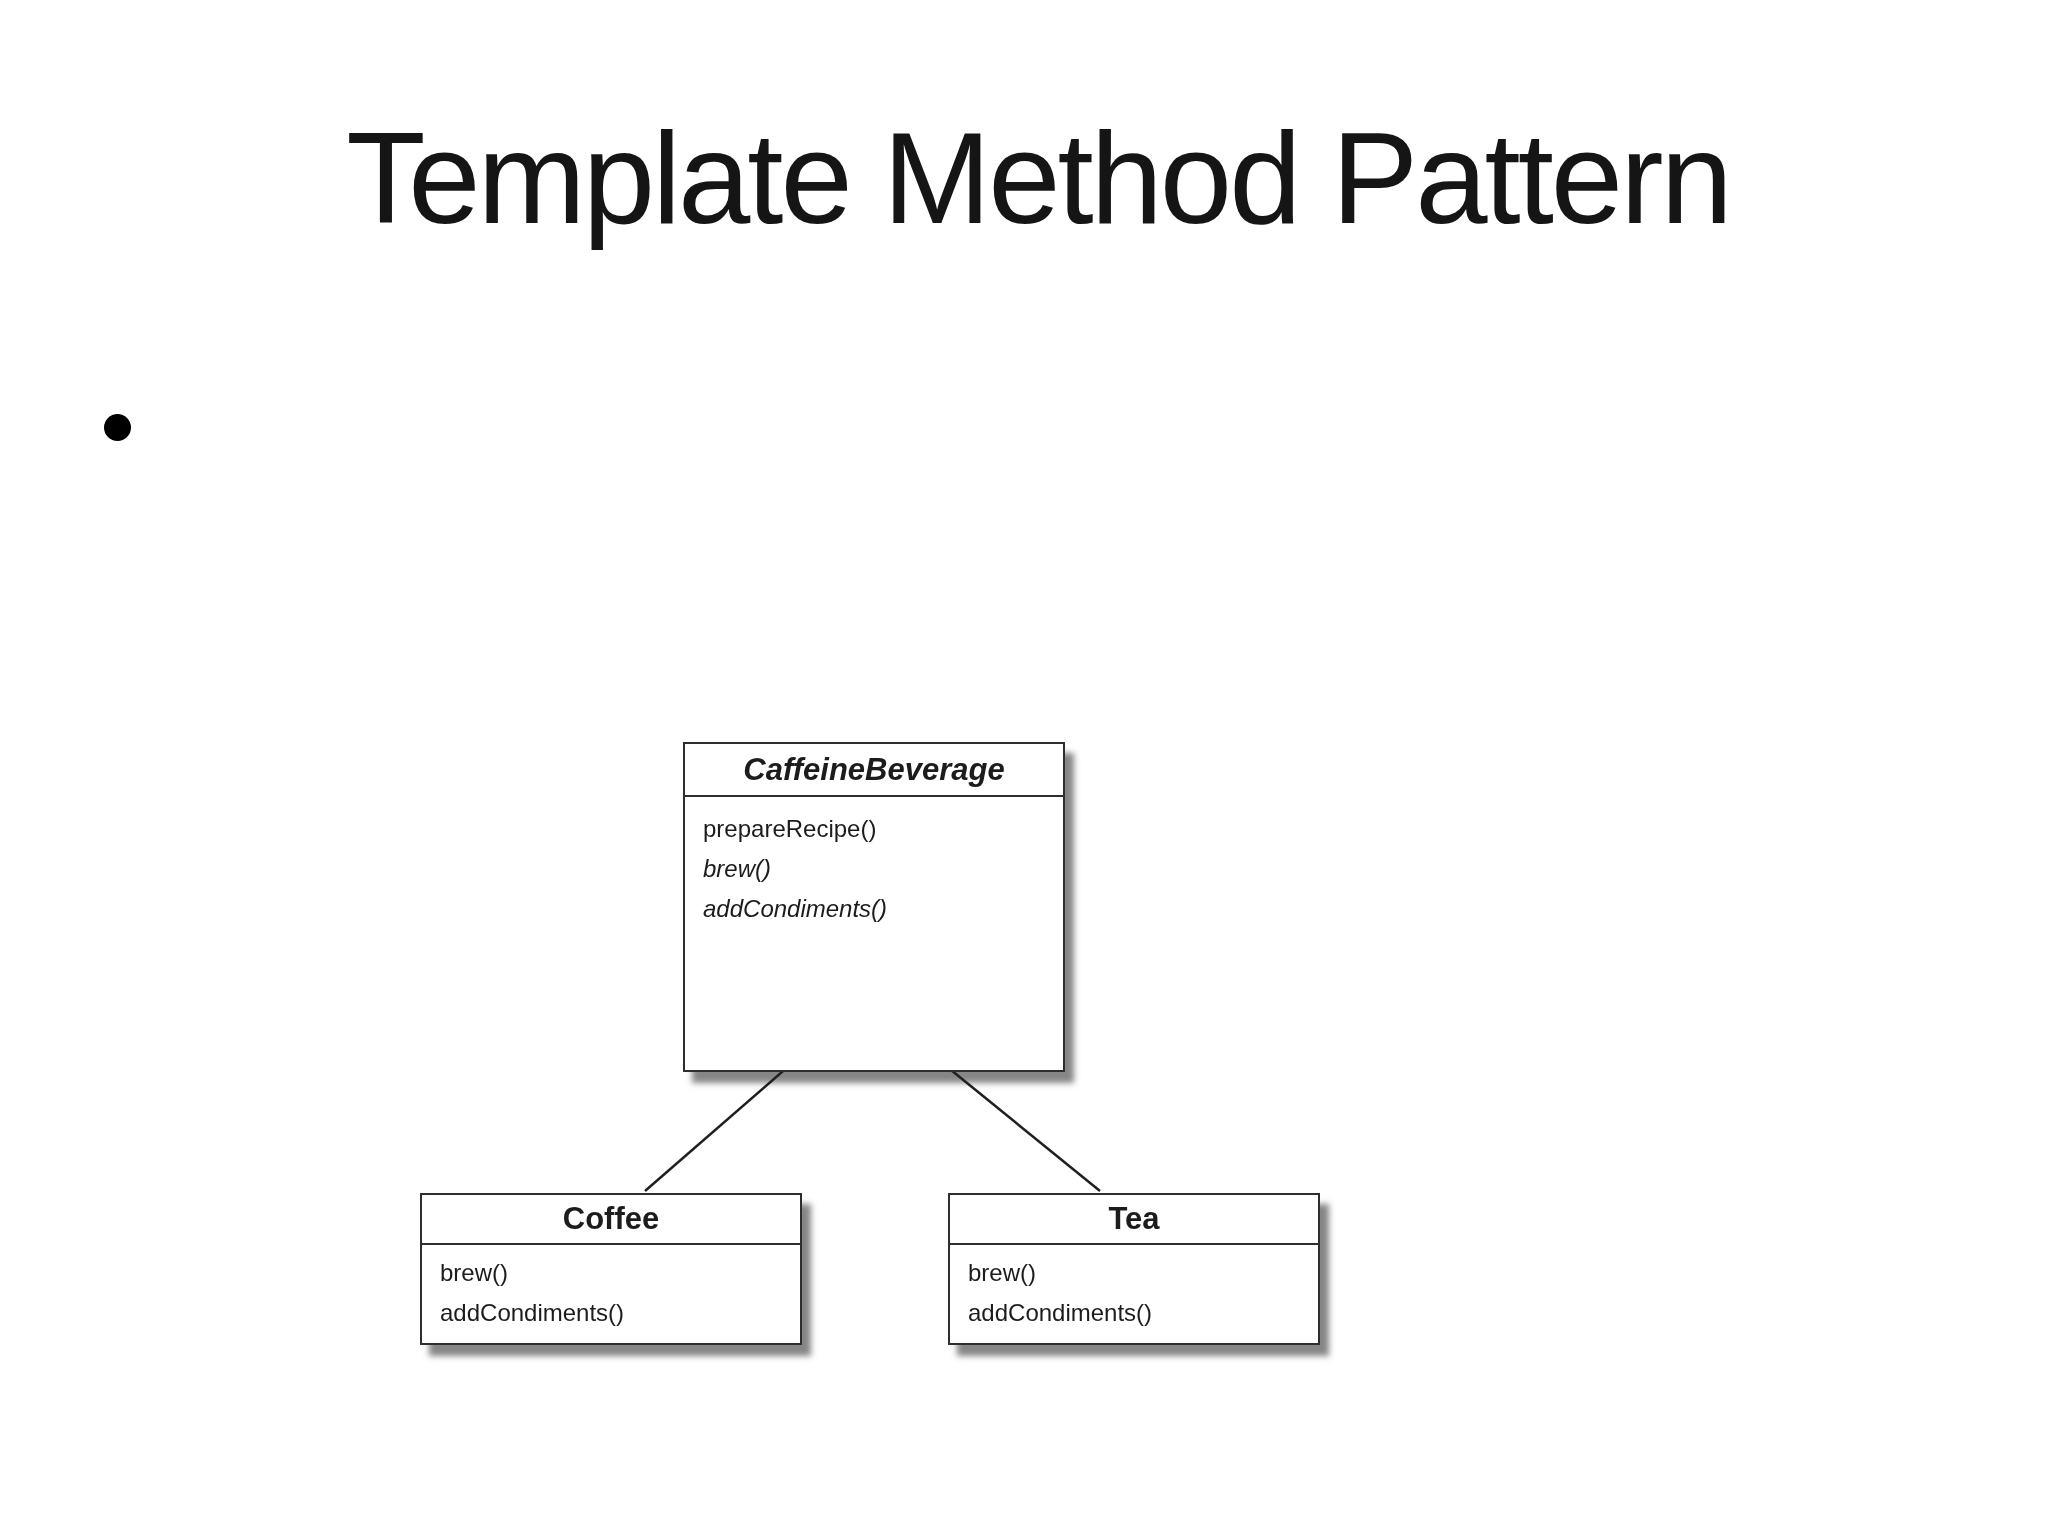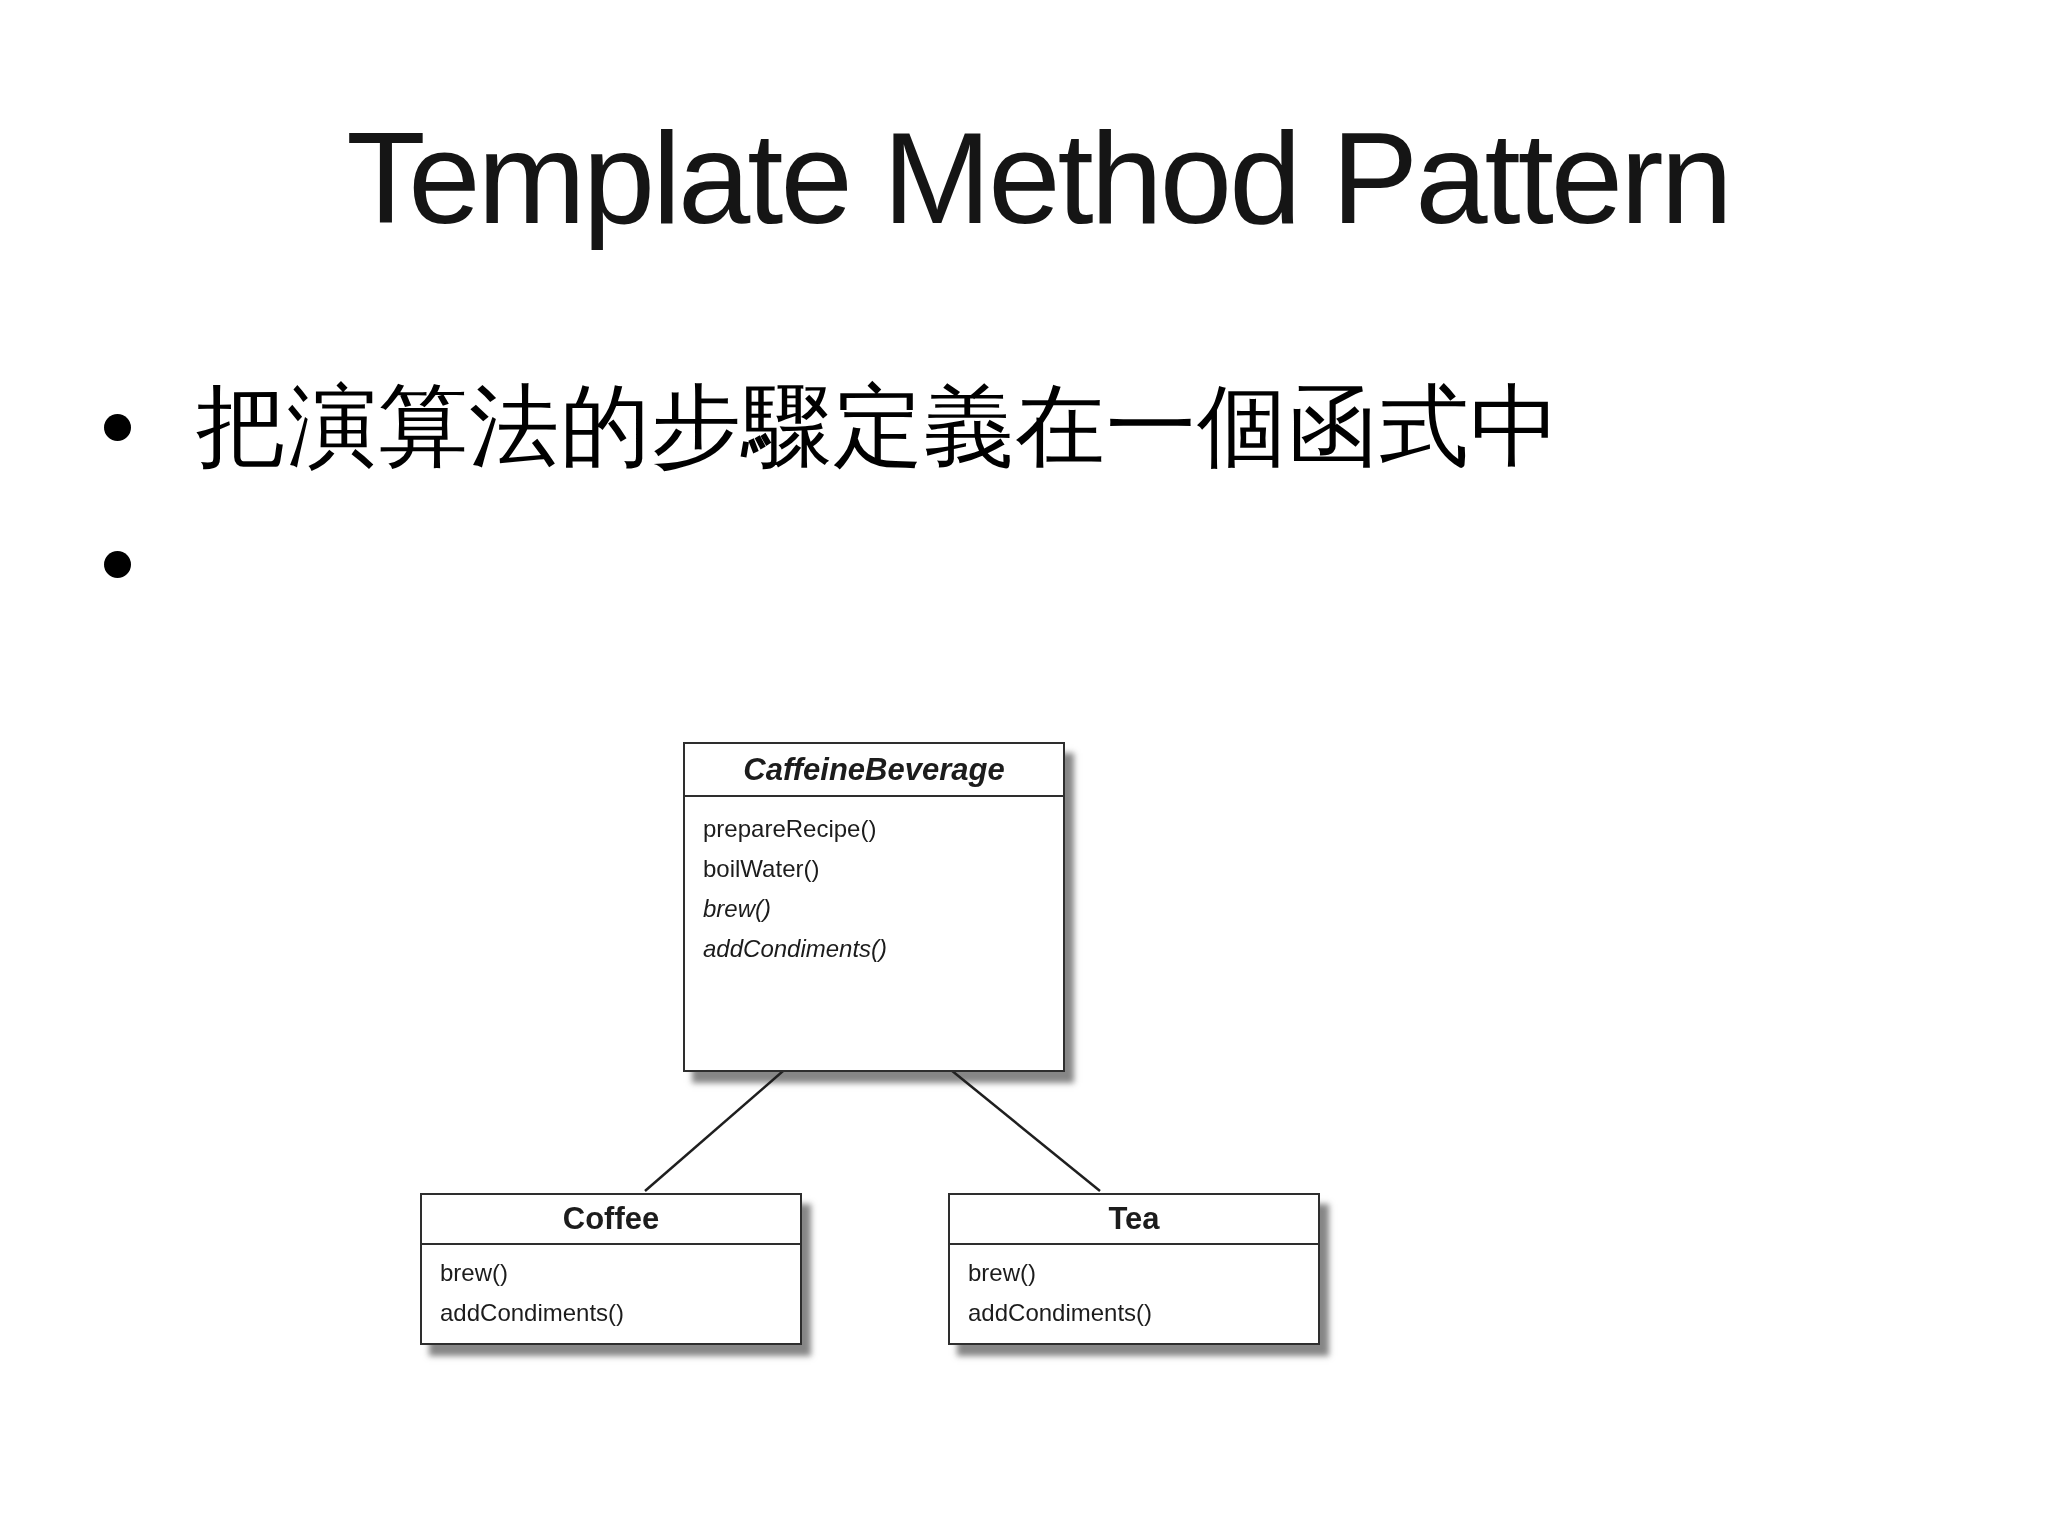--- a/index.html
+++ b/index.html
@@ -149,24 +149,20 @@
 </head>
 <body>
 
 <main>
 
   <h1 class="slide-title">Template Method Pattern</h1>
 
   <ul class="bullet-list">
     <li class="bullet-item">
       <span class="bullet-dot"></span>
-      <span>把演算法的步驟定義在一個函式中</span>
-    </li>
-    <li class="bullet-item">
-      <span class="bullet-dot"></span>
     </li>
   </ul>
 
   <section>
 
     <svg class="uml-layer" viewBox="0 0 2048 1536" xmlns="http://www.w3.org/2000/svg">
 
       <g>
         <line class="connector-line" x1="645" y1="1191" x2="798" y2="1058"></line>
         <polygon class="connector-head" points="830,1030 808,1069 788,1046"></polygon>
@@ -175,21 +171,20 @@
       <g>
         <line class="connector-line" x1="1100" y1="1191" x2="935" y2="1057"></line>
         <polygon class="connector-head" points="903,1030 945,1045 926,1068"></polygon>
       </g>
     </svg>
 
     <div class="uml-class" id="class-caffeinebeverage">
       <div class="uml-class-header abstract-name">CaffeineBeverage</div>
       <div class="uml-methods">
         <div class="uml-method">prepareRecipe()</div>
-        <div class="uml-method">boilWater()</div>
         <div class="uml-method italic">brew()</div>
         <div class="uml-method italic">addCondiments()</div>
       </div>
     </div>
 
     <div class="uml-class" id="class-coffee">
       <div class="uml-class-header">Coffee</div>
       <div class="uml-methods">
         <div class="uml-method">brew()</div>
         <div class="uml-method">addCondiments()</div>

